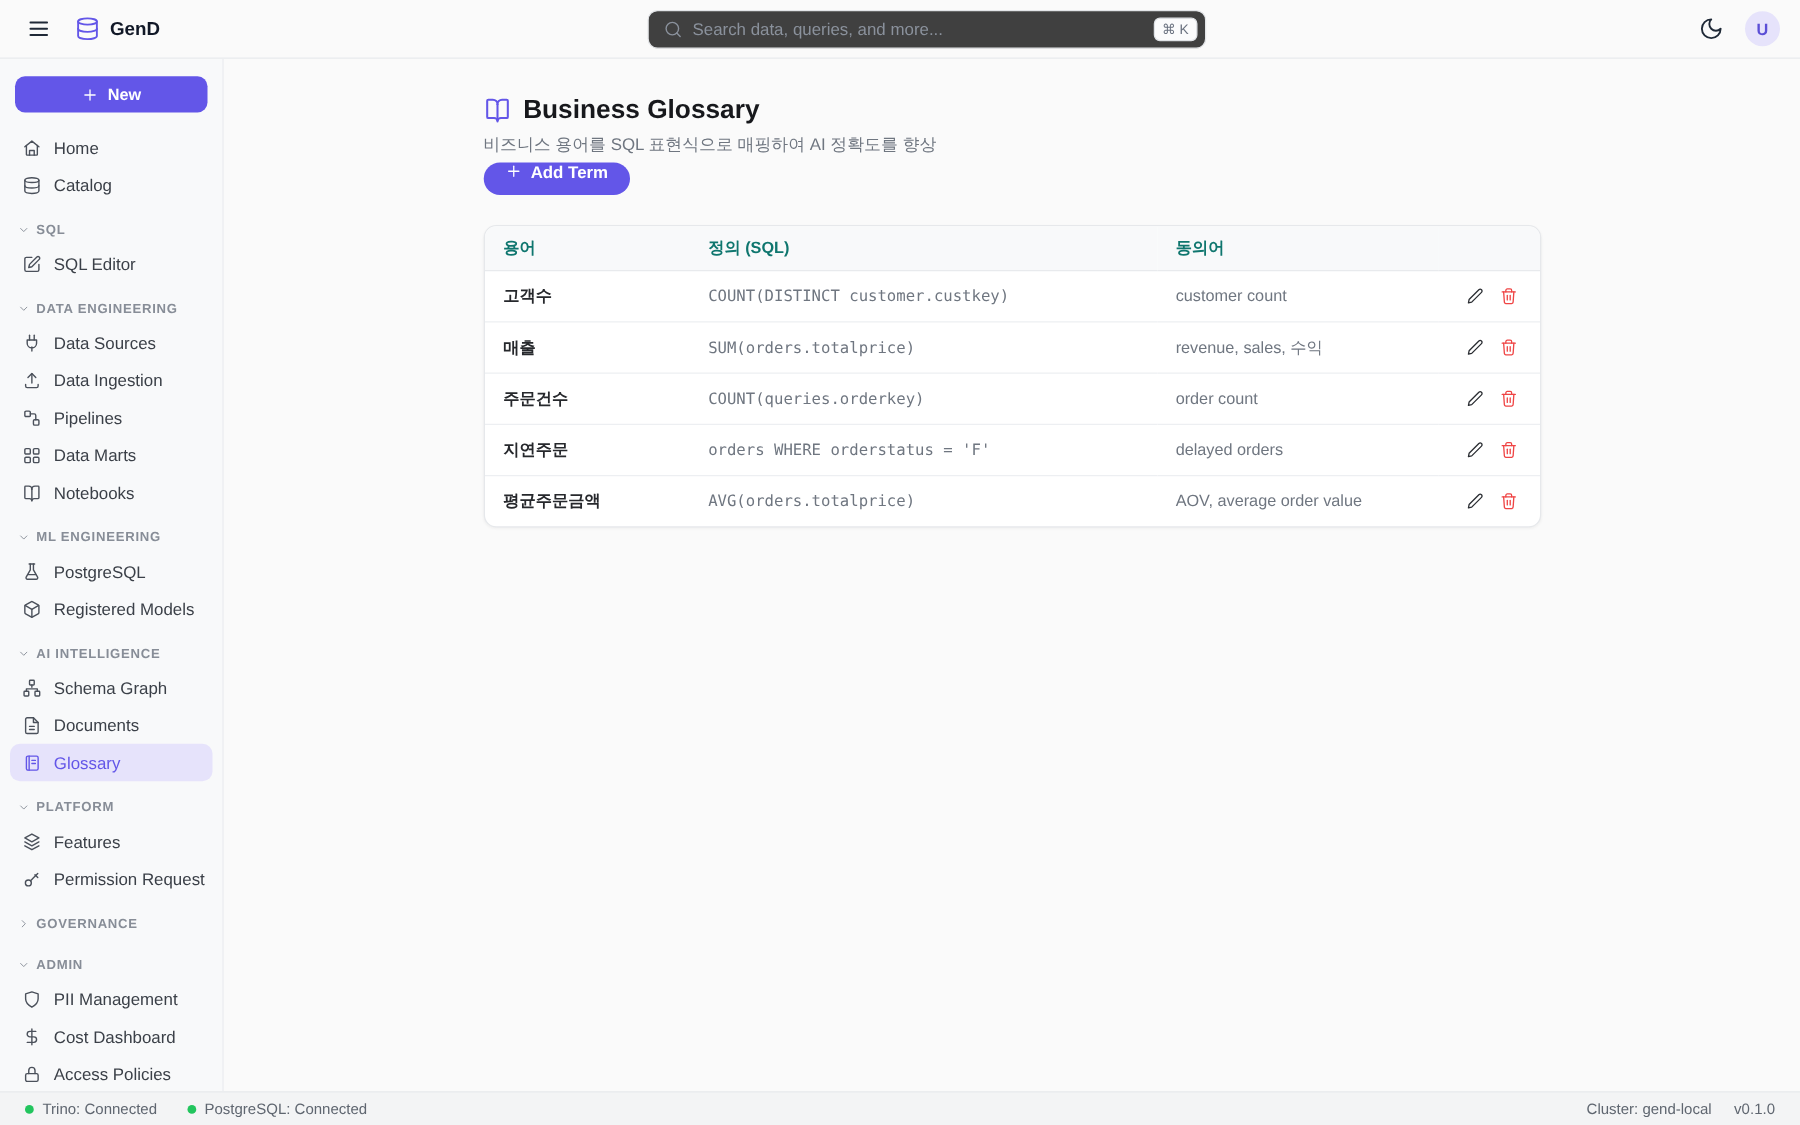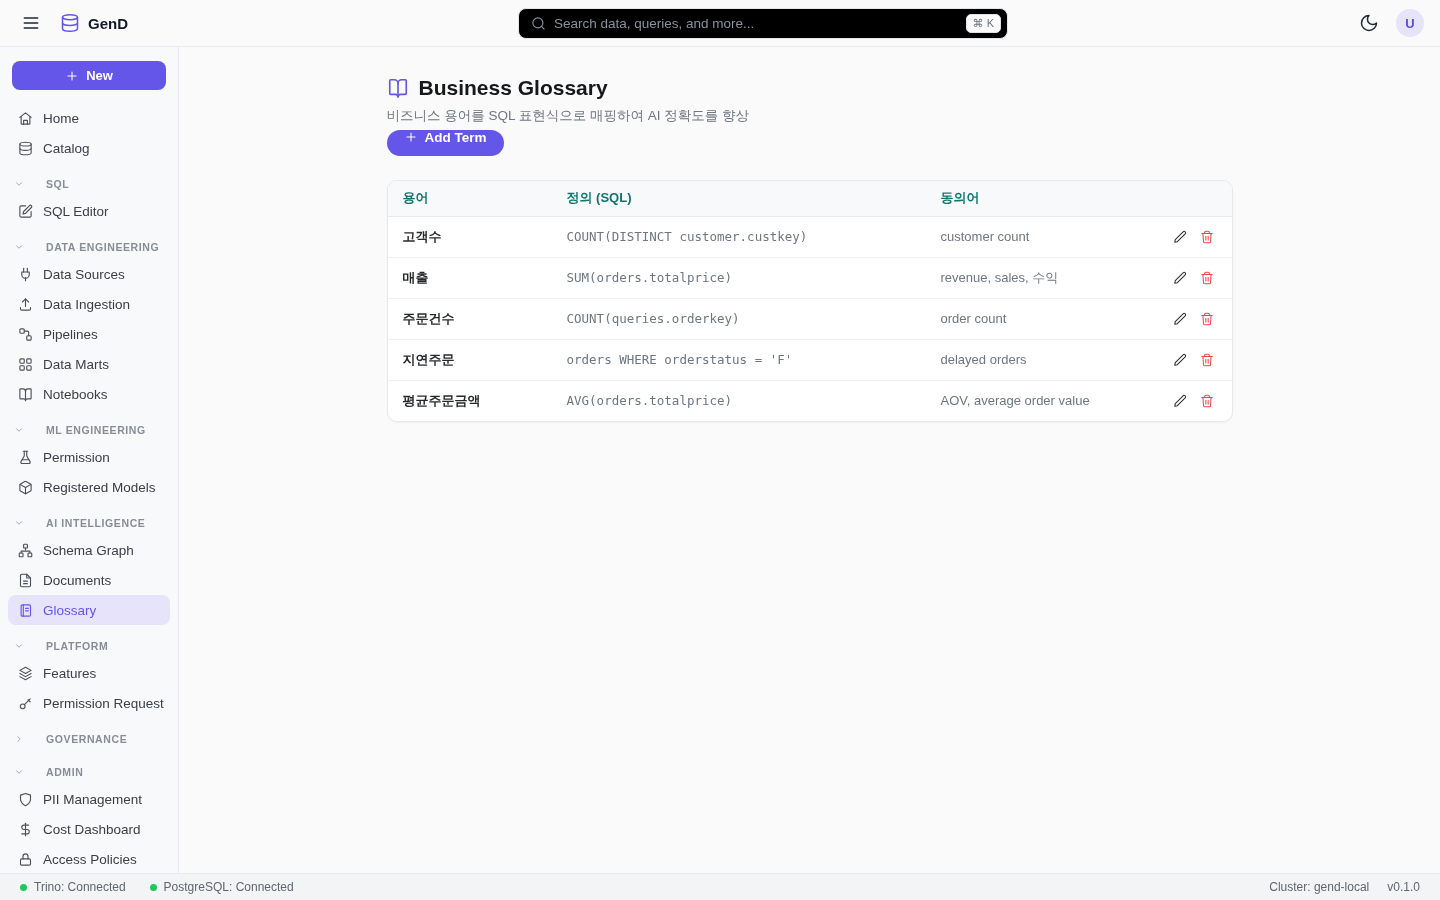--- a/index.html
+++ b/index.html
@@ -21,23 +21,23 @@
     display:inline-flex; align-items:center; justify-content:center;
     width:30px; height:30px; border:none; background:transparent;
     color:#1f2937; cursor:pointer; border-radius:6px;
   }
   .icon-btn svg { width:20px; height:20px; }
   .brand { display:flex; align-items:center; gap:8px; margin-left:14px; }
   .brand .logo { color:var(--accent); display:inline-flex; }
   .brand .logo svg { width:20px; height:20px; }
   .brand .name { font-size:15px; font-weight:700; color:#111827; }
   .global-search {
-    position:absolute; left:518px; top:8px; width:490px; height:31px;
+    position:absolute; left:518px; top:8px; width:447px; height:31px;
     display:flex; align-items:center; gap:8px;
-    background:#000000; border:1px solid #e3e5e8; border-radius:8px;
+    background:#404040; border:1px solid #e3e5e8; border-radius:8px;
     padding:0 6px 0 12px; color:#8a919c; cursor:text;
   }
   .global-search svg { width:15px; height:15px; flex-shrink:0; }
   .global-search .ph { flex:1; font-size:13.5px; color:#8a919c; }
   .kbd {
     font-size:11px; color:#6b7280; background:#fbfbfc;
     border:1px solid #dfe2e6; border-radius:5px; padding:2px 6px;
   }
   .topbar-right { margin-left:auto; display:flex; align-items:center; gap:12px; }
   .avatar {
@@ -62,21 +62,21 @@
   .new-btn svg { width:14px; height:14px; }
   .nav-item {
     display:flex; align-items:center; gap:10px;
     height:30px; margin:0 8px; padding:0 10px; border-radius:8px;
     color:#3b4048; font-size:13.5px; cursor:pointer; white-space:nowrap;
   }
   .nav-item svg { width:15px; height:15px; color:#4b515b; flex-shrink:0; }
   .nav-item.active { background:var(--accent-soft); color:var(--accent); font-weight:500; }
   .nav-item.active svg { color:var(--accent); }
   .nav-section-h {
-    display:flex; align-items:center; gap:22px;
+    display:flex; align-items:center; gap:5px;
     height:24px; margin-top:9px; padding:0 14px;
     font-size:10.5px; font-weight:700; letter-spacing:0.6px;
     color:#878d97; cursor:pointer; text-transform:uppercase;
   }
   .nav-section-h svg { width:10px; height:10px; flex-shrink:0; }
 
   
   .main { flex:1; overflow:hidden; background:#fafafa; }
   .content { width:846px; margin:0 auto; padding-top:29px; }
   .page-head { display:flex; justify-content:space-between; align-items:flex-start;flex-direction:column; }
@@ -301,21 +301,21 @@
             <span>ML ENGINEERING</span>
           </div>
           <div class="nav-item">
             <span style="display: inline-flex;">
               <svg viewBox="0 0 24 24" fill="none" stroke="currentColor" stroke-width="1.8" stroke-linecap="round" stroke-linejoin="round">
                 <path d="M10 2v7.5L4.7 18.6a2 2 0 0 0 1.8 2.9h11a2 2 0 0 0 1.8-2.9L14 9.5V2"></path>
                 <path d="M8.5 2h7"></path>
                 <path d="M7 15.5h10"></path>
               </svg>
             </span>
-            <span>Permission</span>
+            <span>PostgreSQL</span>
           </div>
           <div class="nav-item">
             <span style="display: inline-flex;">
               <svg viewBox="0 0 24 24" fill="none" stroke="currentColor" stroke-width="1.8" stroke-linecap="round" stroke-linejoin="round">
                 <path d="M21 16V8a2 2 0 0 0-1-1.73l-7-4a2 2 0 0 0-2 0l-7 4A2 2 0 0 0 3 8v8a2 2 0 0 0 1 1.73l7 4a2 2 0 0 0 2 0l7-4A2 2 0 0 0 21 16Z"></path>
                 <path d="M3.3 7 12 12l8.7-5"></path>
                 <path d="M12 22V12"></path>
               </svg>
             </span>
             <span>Registered Models</span>

